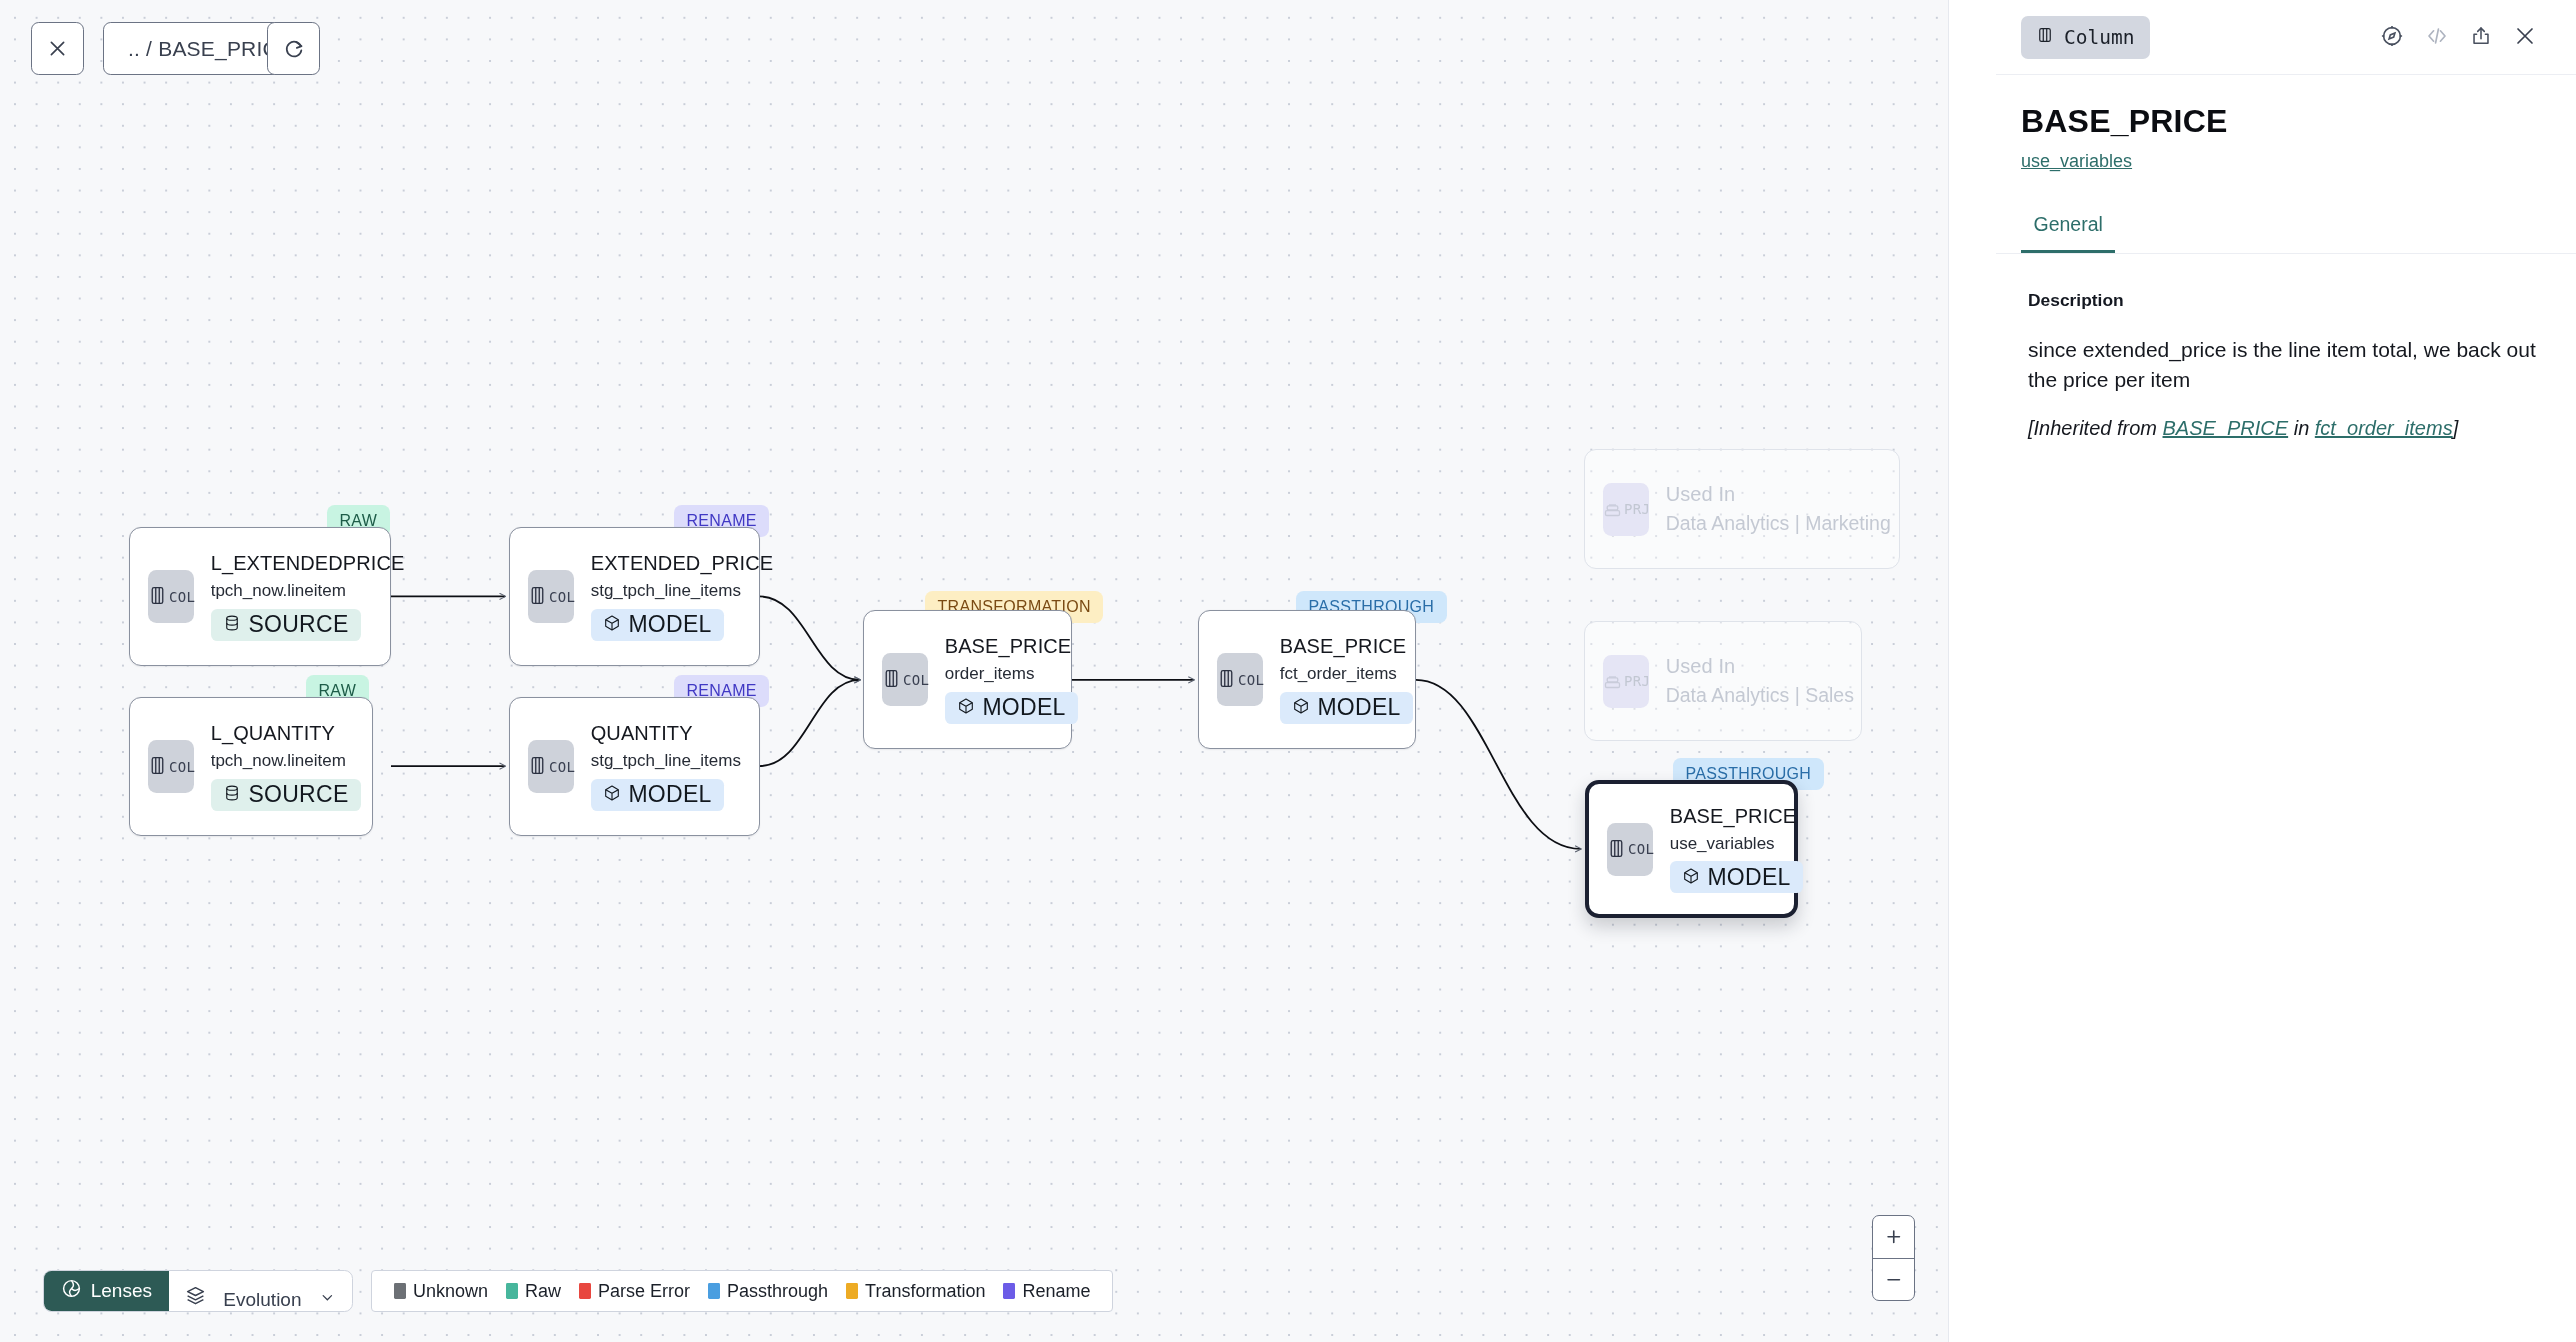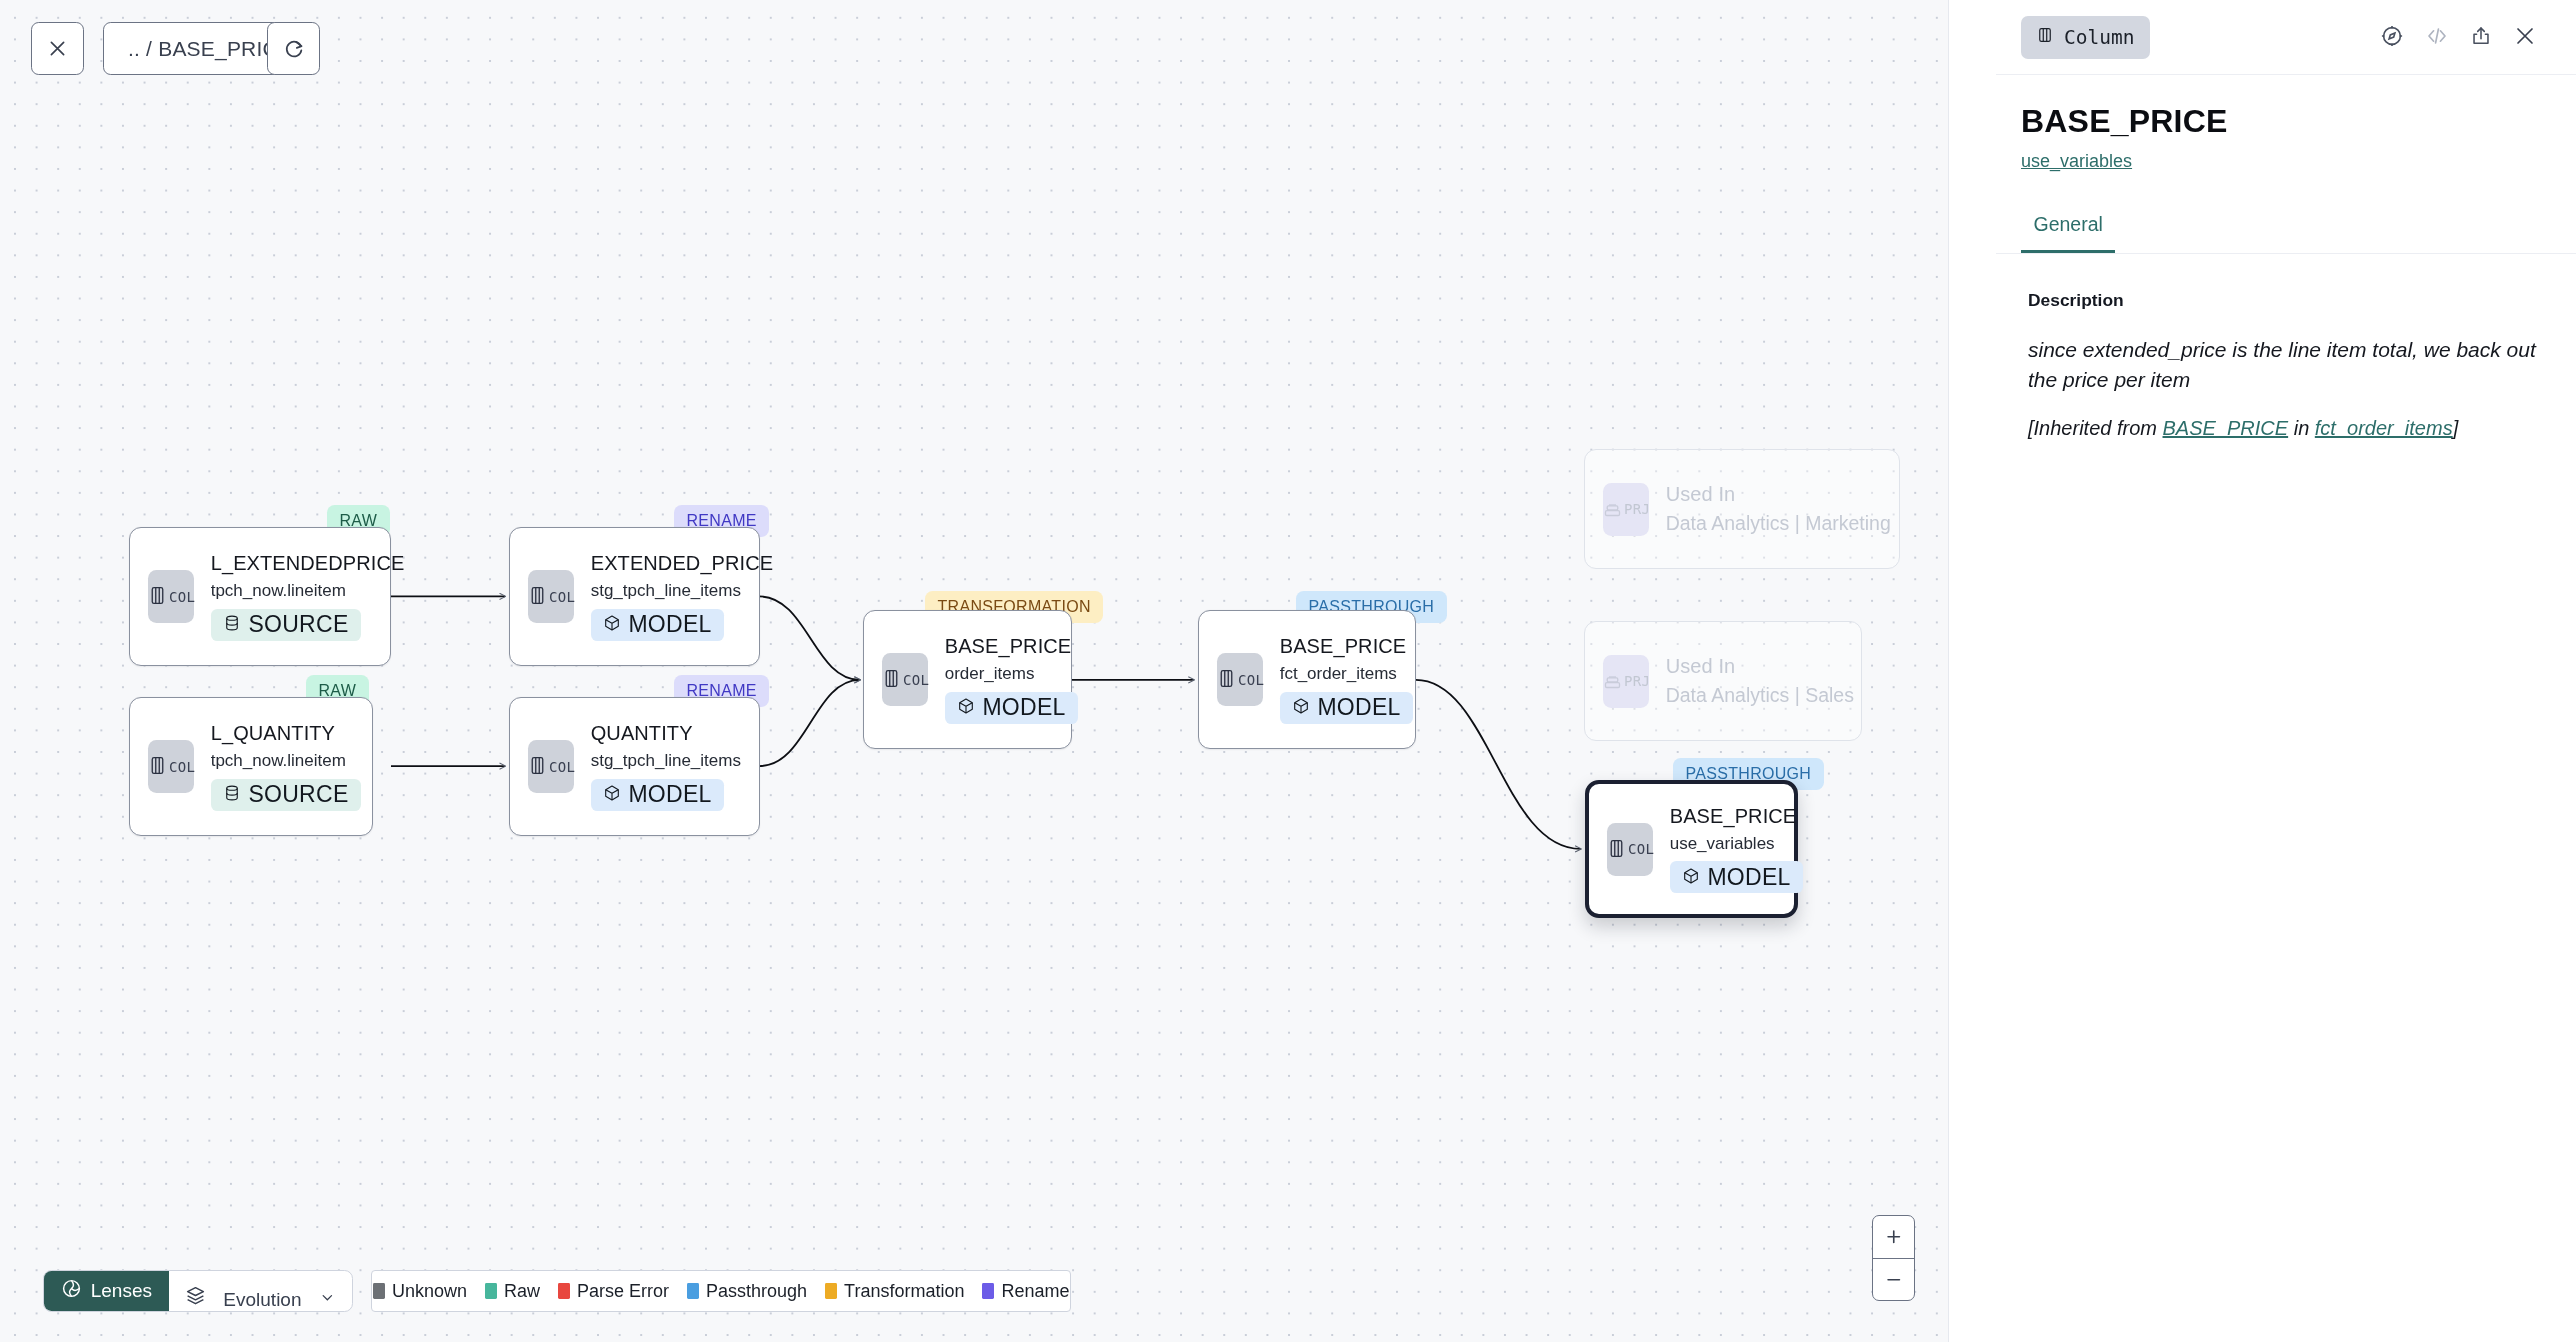--- a/index.html
+++ b/index.html
@@ -85,21 +85,21 @@
   
   #bottombar { position: absolute; left: 31px; bottom: 31px;
                display: flex; align-items: center; gap: 18px; }
   .ctrlgroup { display: flex; background: #fff; border: 1.1px solid #cfd4de;
                border-radius: 8.4px; overflow: hidden; height: 42px; margin-left: 12px; }
   .lenses { display: flex; align-items: center; gap: 9px; padding: 0 16.7px;
             background: #2d5a55; color: #fff; font-size: 19px; }
   .evolution { display: flex; align-items: flex-end; gap: 17px; padding: 0 16.7px;
                color: #39404f; font-size: 19px; }
   .legend { display: flex; align-items: center; gap: 18px; height: 42px;
-            padding: 0 1px; background: #fff; border: 1.1px solid #cfd4de;
+            padding: 0 22px; background: #fff; border: 1.1px solid #cfd4de;
             border-radius: 4px; }
   .legend-item { display: flex; align-items: center; gap: 7px;
                  font-size: 18px; color: #1b2029; white-space: nowrap; }
   .legend-swatch { width: 12px; height: 16.7px; border-radius: 1.4px; }
 
   
   #zoomctl { position: absolute; right: 33px; bottom: 42px; width: 43px;
              background: #fff; border: 1.1px solid #6b7384; border-radius: 7px;
              overflow: hidden; }
   .zbtn { height: 42px; display: flex; align-items: center; justify-content: center;
@@ -119,21 +119,21 @@
              padding: 28px 0 0 25px; letter-spacing: 0.2px; }
   .p-link { display: inline-block; margin: 11px 0 0 25px; font-size: 18px;
             color: #2d6e6a; text-decoration: underline; }
   .p-tabs { margin-top: 33px; padding: 0 25px; border-bottom: 1.1px solid #eceef3;
             display: flex; }
   .p-tab { font-size: 19.5px; color: #2d6e6a; padding: 0 12.5px 14px 12.5px;
            border-bottom: 3.5px solid #2d6e6a; margin-top: 8px; }
   .p-section { padding: 36px 36px 0 32px; }
   .p-label { font-size: 17.4px; font-weight: bold; color: #141821; }
   .p-desc { margin-top: 24px; font-size: 21px; line-height: 1.42;
-            font-style: italic; color: #15181f; }
+            color: #15181f; }
   .p-inherit { margin-top: 22px; font-size: 20px; font-style: italic; color: #15181f; }
   .p-inherit a { color: #2d6e6a; text-decoration: underline; font-style: italic; }
 </style>
 </head>
 <body>
 
 <div id="app">
 
   <div id="canvas">
 

